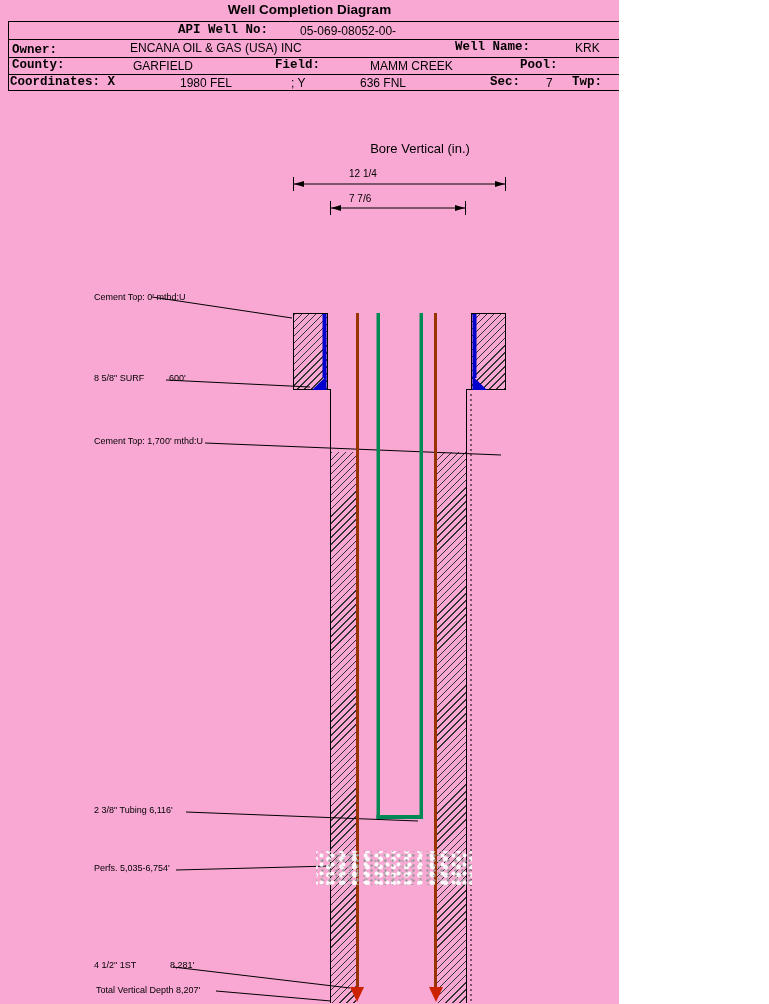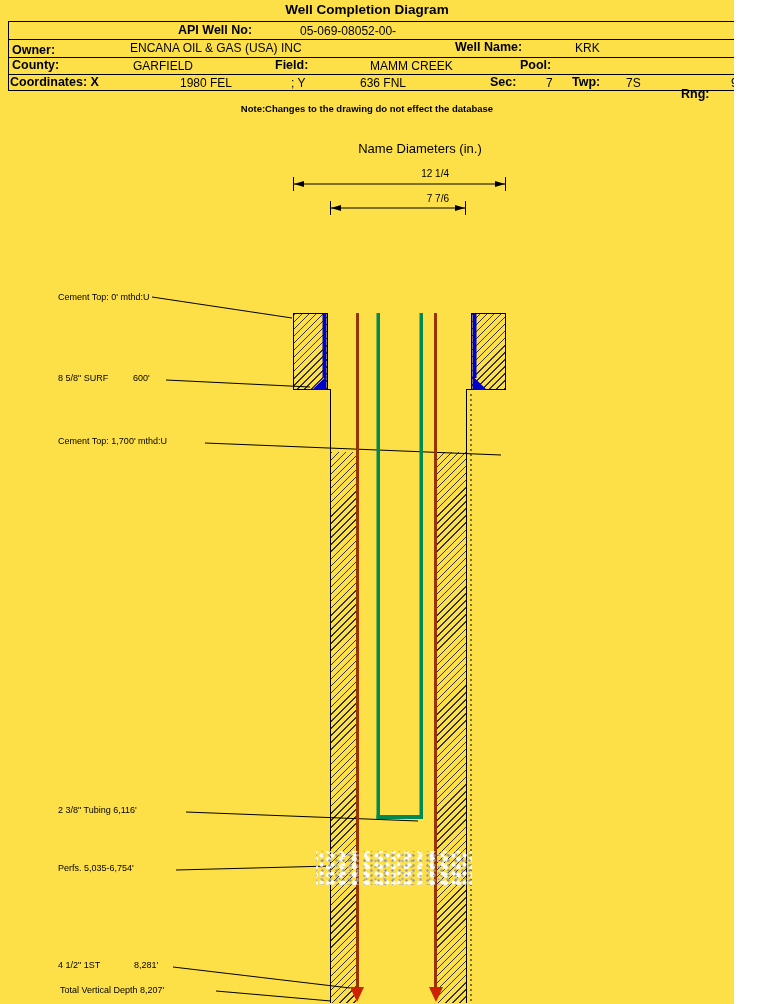--- a/index.html
+++ b/index.html
@@ -1,33 +1,33 @@
 <!DOCTYPE html>
 <html><head>
 <meta charset="utf-8">
 <style>
   * { margin:0; padding:0; box-sizing:border-box; }
   html,body { background:#fff; font-family:"Liberation Sans", sans-serif; color:#000; }
-  .page { position:relative; width:734px; height:1004px; background:#fde047; overflow:hidden; }
+  .page { position:relative; width:619px; height:1004px; background:#f9a8d4; overflow:hidden; }
 
   .title { position:absolute; top:2px; left:0; width:100%; text-align:center;
            font-weight:bold; font-size:13.5px; }
   .note  { position:absolute; top:103px; left:0; width:100%; text-align:center;
            font-weight:bold; font-size:9.5px; z-index:6; }
 
   .header-table { position:absolute; left:8px; top:21px; width:753px; height:70px;
                   border:1px solid #000; z-index:6; }
   .hline { position:absolute; left:0; width:100%; height:1px; background:#000; }
-  .lbl { position:absolute; font-size:12.5px; font-weight:bold; white-space:nowrap; }
+  .lbl { position:absolute; font-size:12.5px; font-weight:bold; white-space:nowrap;font-family:Liberation Mono, monospace; }
   .val { position:absolute; font-size:12px; white-space:nowrap; }
 
   .bore-title { position:absolute; left:330px; top:141px; width:180px; text-align:center;
                 font-size:13px; z-index:6; }
-  .dim-label  { position:absolute; width:100px; text-align:right; font-size:10px; z-index:6; }
-  .small { position:absolute; font-size:9px; white-space:nowrap; z-index:6; }
+  .dim-label  { position:absolute; width:100px; text-align:left; font-size:10px; z-index:6; }
+  .small { position:absolute; font-size:9px; white-space:nowrap; z-index:6;margin-left:36px; }
 
   .hatch { position:absolute; z-index:1;
            background-image:repeating-linear-gradient(135deg,#333 0,#333 1px,transparent 1px,transparent 5px); }
   .block { border:1px solid #000; }
 
   .overlay { position:absolute; left:0; top:0; z-index:3; pointer-events:none; }
 
   .perf { position:absolute; left:316px; top:851px; width:156px; height:34px; z-index:5;
           background-image:
             radial-gradient(circle, rgba(255,255,255,0.95) 1.5px, rgba(255,255,255,0) 2.5px),
@@ -69,23 +69,22 @@
     <span class="val" style="left:282px;top:54px">; Y</span>
     <span class="val" style="left:351px;top:54px">636 FNL</span>
     <span class="lbl" style="left:481px;top:53px">Sec:</span>
     <span class="val" style="left:537px;top:54px">7</span>
     <span class="lbl" style="left:563px;top:53px">Twp:</span>
     <span class="val" style="left:617px;top:54px">7S</span>
     <span class="lbl" style="left:672px;top:65px">Rng:</span>
     <span class="val" style="left:722px;top:54px">92W</span>
   </div>
 
-  <div class="note">Note:Changes to the drawing do not effect the database</div>
 
-  <div class="bore-title">Name Diameters (in.)</div>
+  <div class="bore-title">Bore Vertical (in.)</div>
   <div class="dim-label" style="left:349px;top:168px">12 1/4</div>
   <div class="dim-label" style="left:349px;top:193px">7 7/6</div>
 
   <div class="hatch block" style="left:293px;top:313px;width:35px;height:77px"></div>
   <div class="hatch block" style="left:471px;top:313px;width:35px;height:77px"></div>
   <div class="hatch" style="left:331px;top:452px;width:25px;height:551px"></div>
   <div class="hatch" style="left:437px;top:452px;width:29px;height:551px"></div>
 
   <svg class="overlay" width="769" height="1004" viewBox="0 0 769 1004">
 

